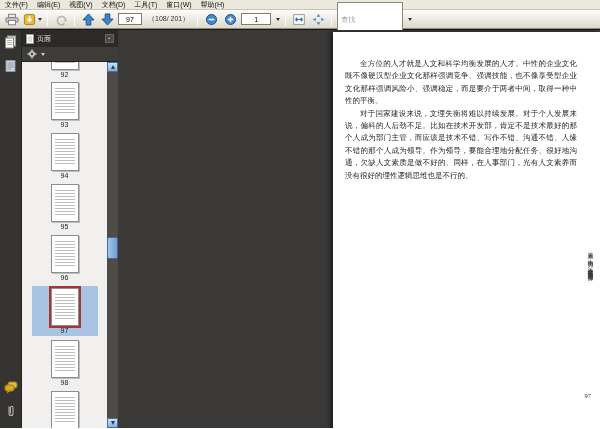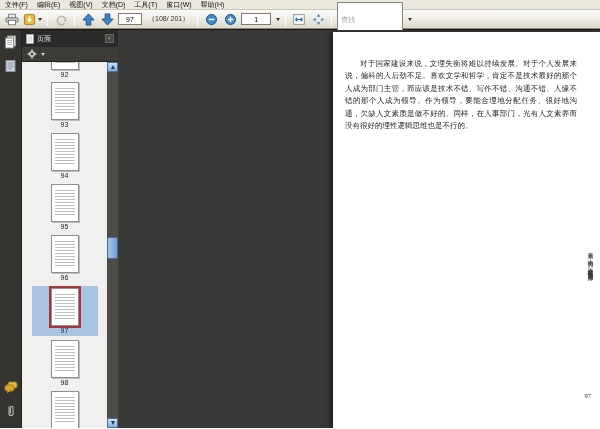--- a/index.html
+++ b/index.html
@@ -263,20 +263,21 @@
           <div class="sthumb"></div>
           <div class="sbtn down">
               <span class="tri-dn"></span>
             </div>
         </div>
       </div>
     </div>
 
     <div class="docarea">
       <div class="page">
-        <p>对于国家建设来说，文理失衡将难以持续发展。对于个人发展来说，偏科的人后劲不足。喜欢文学和哲学，肯定不是技术最好的那个人成为部门主管，而应该是技术不错、写作不错、沟通不错、人缘不错的那个人成为领导。作为领导，要能合理地分配任务、很好地沟通，欠缺人文素质是做不好的。同样，在人事部门，光有人文素养而没有很好的理性逻辑思维也是不行的。</p>
+        <p>全方位的人才就是人文和科学均衡发展的人才。中性的企业文化既不像硬汉型企业文化那样强调竞争、强调技能，也不像享受型企业文化那样强调风险小、强调稳定，而是要介于两者中间，取得一种中性的平衡。</p>
+        <p>对于国家建设来说，文理失衡将难以持续发展。对于个人发展来说，偏科的人后劲不足。比如在技术开发部，肯定不是技术最好的那个人成为部门主管，而应该是技术不错、写作不错、沟通不错、人缘不错的那个人成为领导。作为领导，要能合理地分配任务、很好地沟通，欠缺人文素质是做不好的。同样，在人事部门，光有人文素养而没有很好的理性逻辑思维也是不行的。</p>
         <div class="side-caption">第六章　均衡能力：平衡健全的个性为孩子的未来加分</div>
         <div class="page-num">97</div>
       </div>
     </div>
 
   </div>
 </div>
 
 </body></html>

